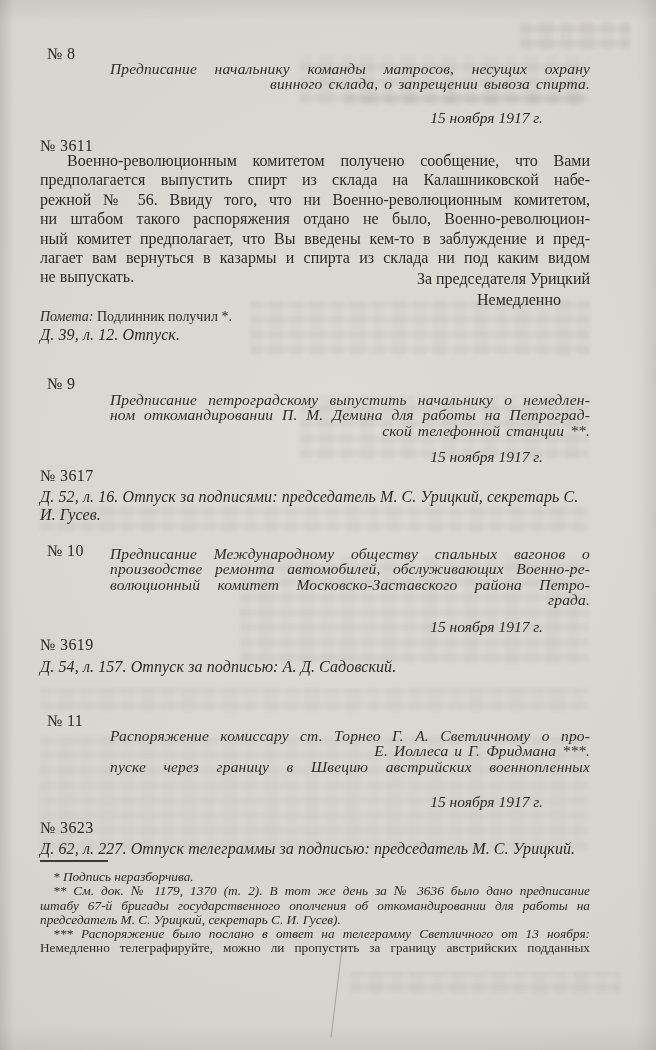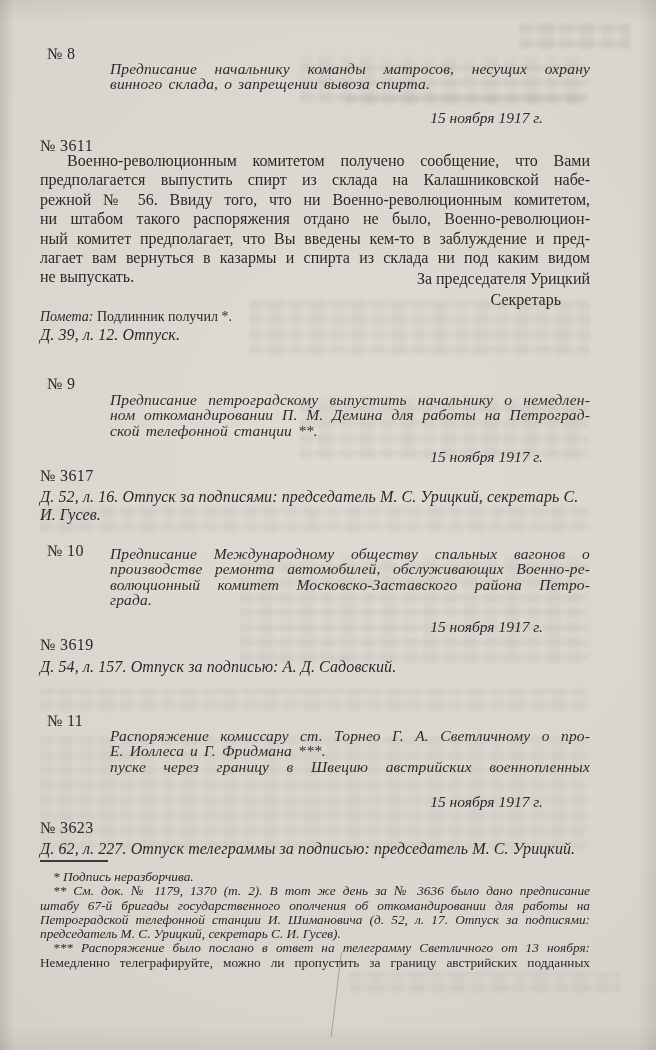--- a/index.html
+++ b/index.html
@@ -21,21 +21,21 @@
       radial-gradient(130% 95% at 52% 42%, #dedbd4 0%, #d8d5ce 55%, #ccc9c2 100%);
   }
   .abs { position: absolute; }
   .doc-label { font-size: 16px; letter-spacing: .4px; }
   .doc-number { font-size: 16px; letter-spacing: .4px; }
   .heading {
     left: 110px; width: 480px;
     font-style: italic; font-size: 15.5px; line-height: 15.4px;
     letter-spacing: .15px; color: #2e2c28;
   }
-  .heading .hl { word-spacing: 2px; }
+  .heading .hl { word-spacing: 2px; text-align: right; }
   .just { text-align: justify; text-align-last: justify; }
   .date-line {
     left: 40px; width: 550px; text-align: right; padding-right: 47px;
     box-sizing: border-box; font-style: italic; font-size: 15.5px;
   }
   .body-text {
     left: 40px; width: 550px; font-size: 16px; line-height: 19.4px;
   }
   .body-text .indent { text-indent: 27px; }
   .sig {
@@ -97,21 +97,21 @@
     <div class="abs body-text" style="top:151px;">
       <div class="indent just">Военно-революционным комитетом получено сообщение, что Вами</div>
       <div class="just">предполагается выпустить спирт из склада на Калашниковской набе-</div>
       <div class="just">режной № 56. Ввиду того, что ни Военно-революционным комитетом,</div>
       <div class="just">ни штабом такого распоряжения отдано не было, Военно-революцион-</div>
       <div class="just">ный комитет предполагает, что Вы введены кем-то в заблуждение и пред-</div>
       <div class="just">лагает вам вернуться в казармы и спирта из склада ни под каким видом</div>
       <div>не выпускать.</div>
     </div>
     <div class="abs sig" style="top:270px;">За председателя Урицкий</div>
-    <div class="abs sig sig2" style="top:291px;">Секретарь</div>
+    <div class="abs sig sig2" style="top:291px;">Немедленно</div>
     <div class="abs note-line" style="top:309px;">
       <span class="lbl">Помета:</span>
       <span>Подлинник получил *.</span>
     </div>
     <div class="abs archival" style="top:326px;">Д. 39, л. 12. Отпуск.</div>
   </section>
 
   <section>
     <div class="abs doc-label" style="left:47px; top:375px;">№ 9</div>
     <div class="abs heading" style="top:392px;">
@@ -147,19 +147,18 @@
     <div class="abs date-line" style="top:793px;">15 ноября 1917 г.</div>
     <div class="abs doc-number" style="left:40px; top:819px;">№ 3623</div>
     <div class="abs archival" style="top:840px;">Д. 62, л. 227. Отпуск телеграммы за подписью: председатель М. С. Урицкий.</div>
   </section>
 
   <div class="abs fn-rule"></div>
   <section class="abs footnotes">
     <div class="fn ind">* Подпись неразборчива.</div>
     <div class="fn ind just">** См. док. № 1179, 1370 (т. 2). В тот же день за № 3636 было дано предписание</div>
     <div class="fn just">штабу 67-й бригады государственного ополчения об откомандировании для работы на</div>
-    <div class="fn just">Петроградской телефонной станции И. Шимановича (д. 52, л. 17. Отпуск за подписями:</div>
     <div class="fn">председатель М. С. Урицкий, секретарь С. И. Гусев).</div>
     <div class="fn ind just">*** Распоряжение было послано в ответ на телеграмму Светличного от 13 ноября:</div>
     <div class="fn rm just">Немедленно телеграфируйте, можно ли пропустить за границу австрийских подданных</div>
   </section>
 
 </div>
 
 </body></html>

